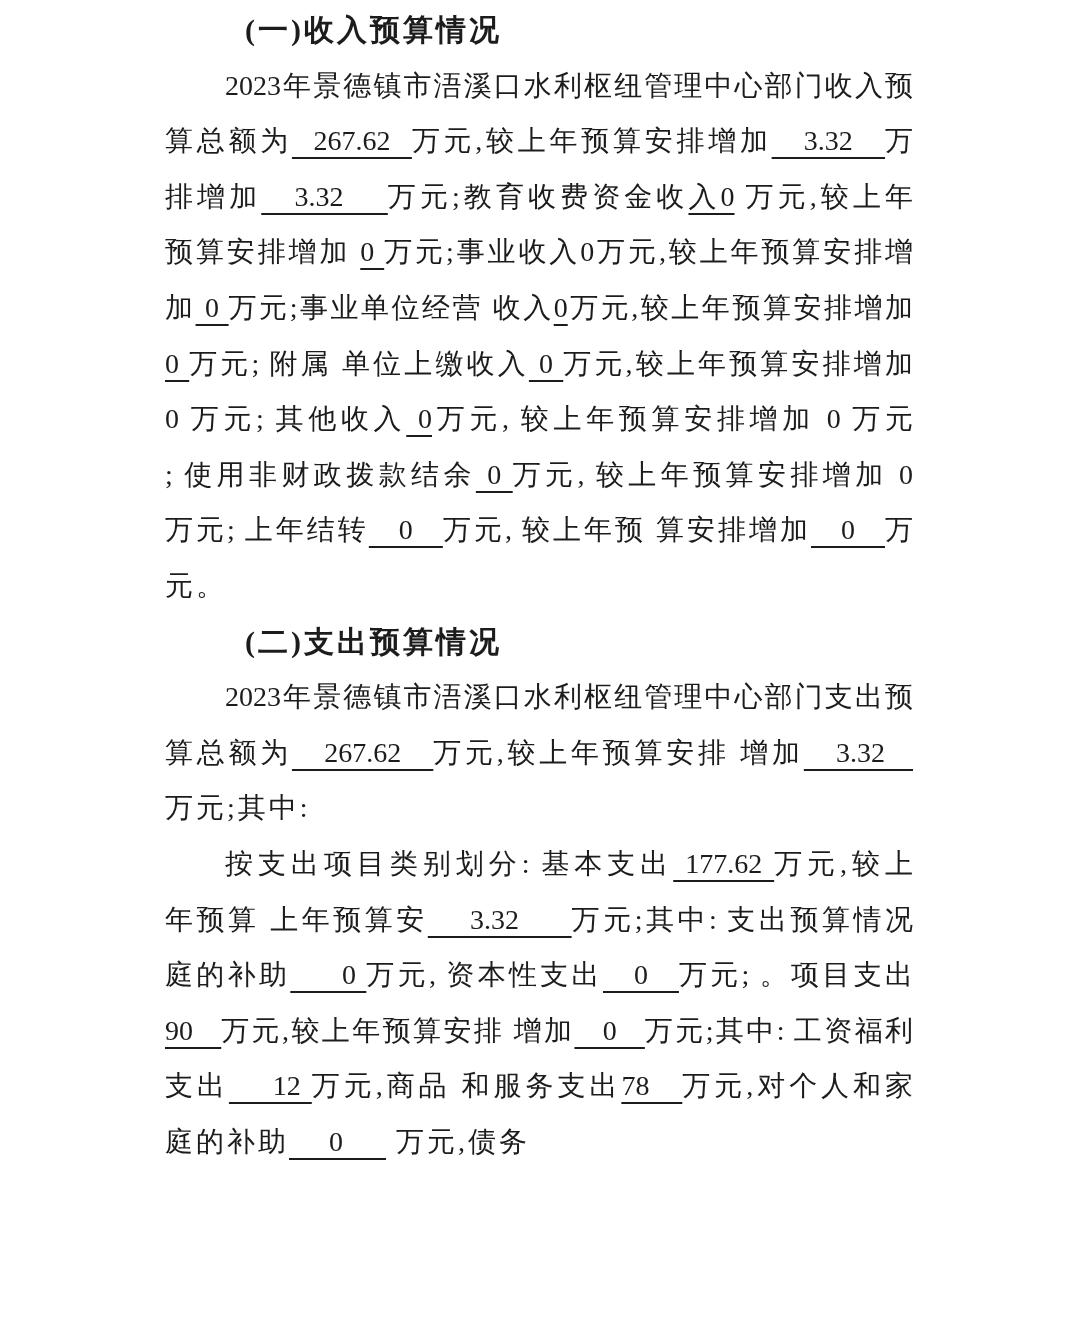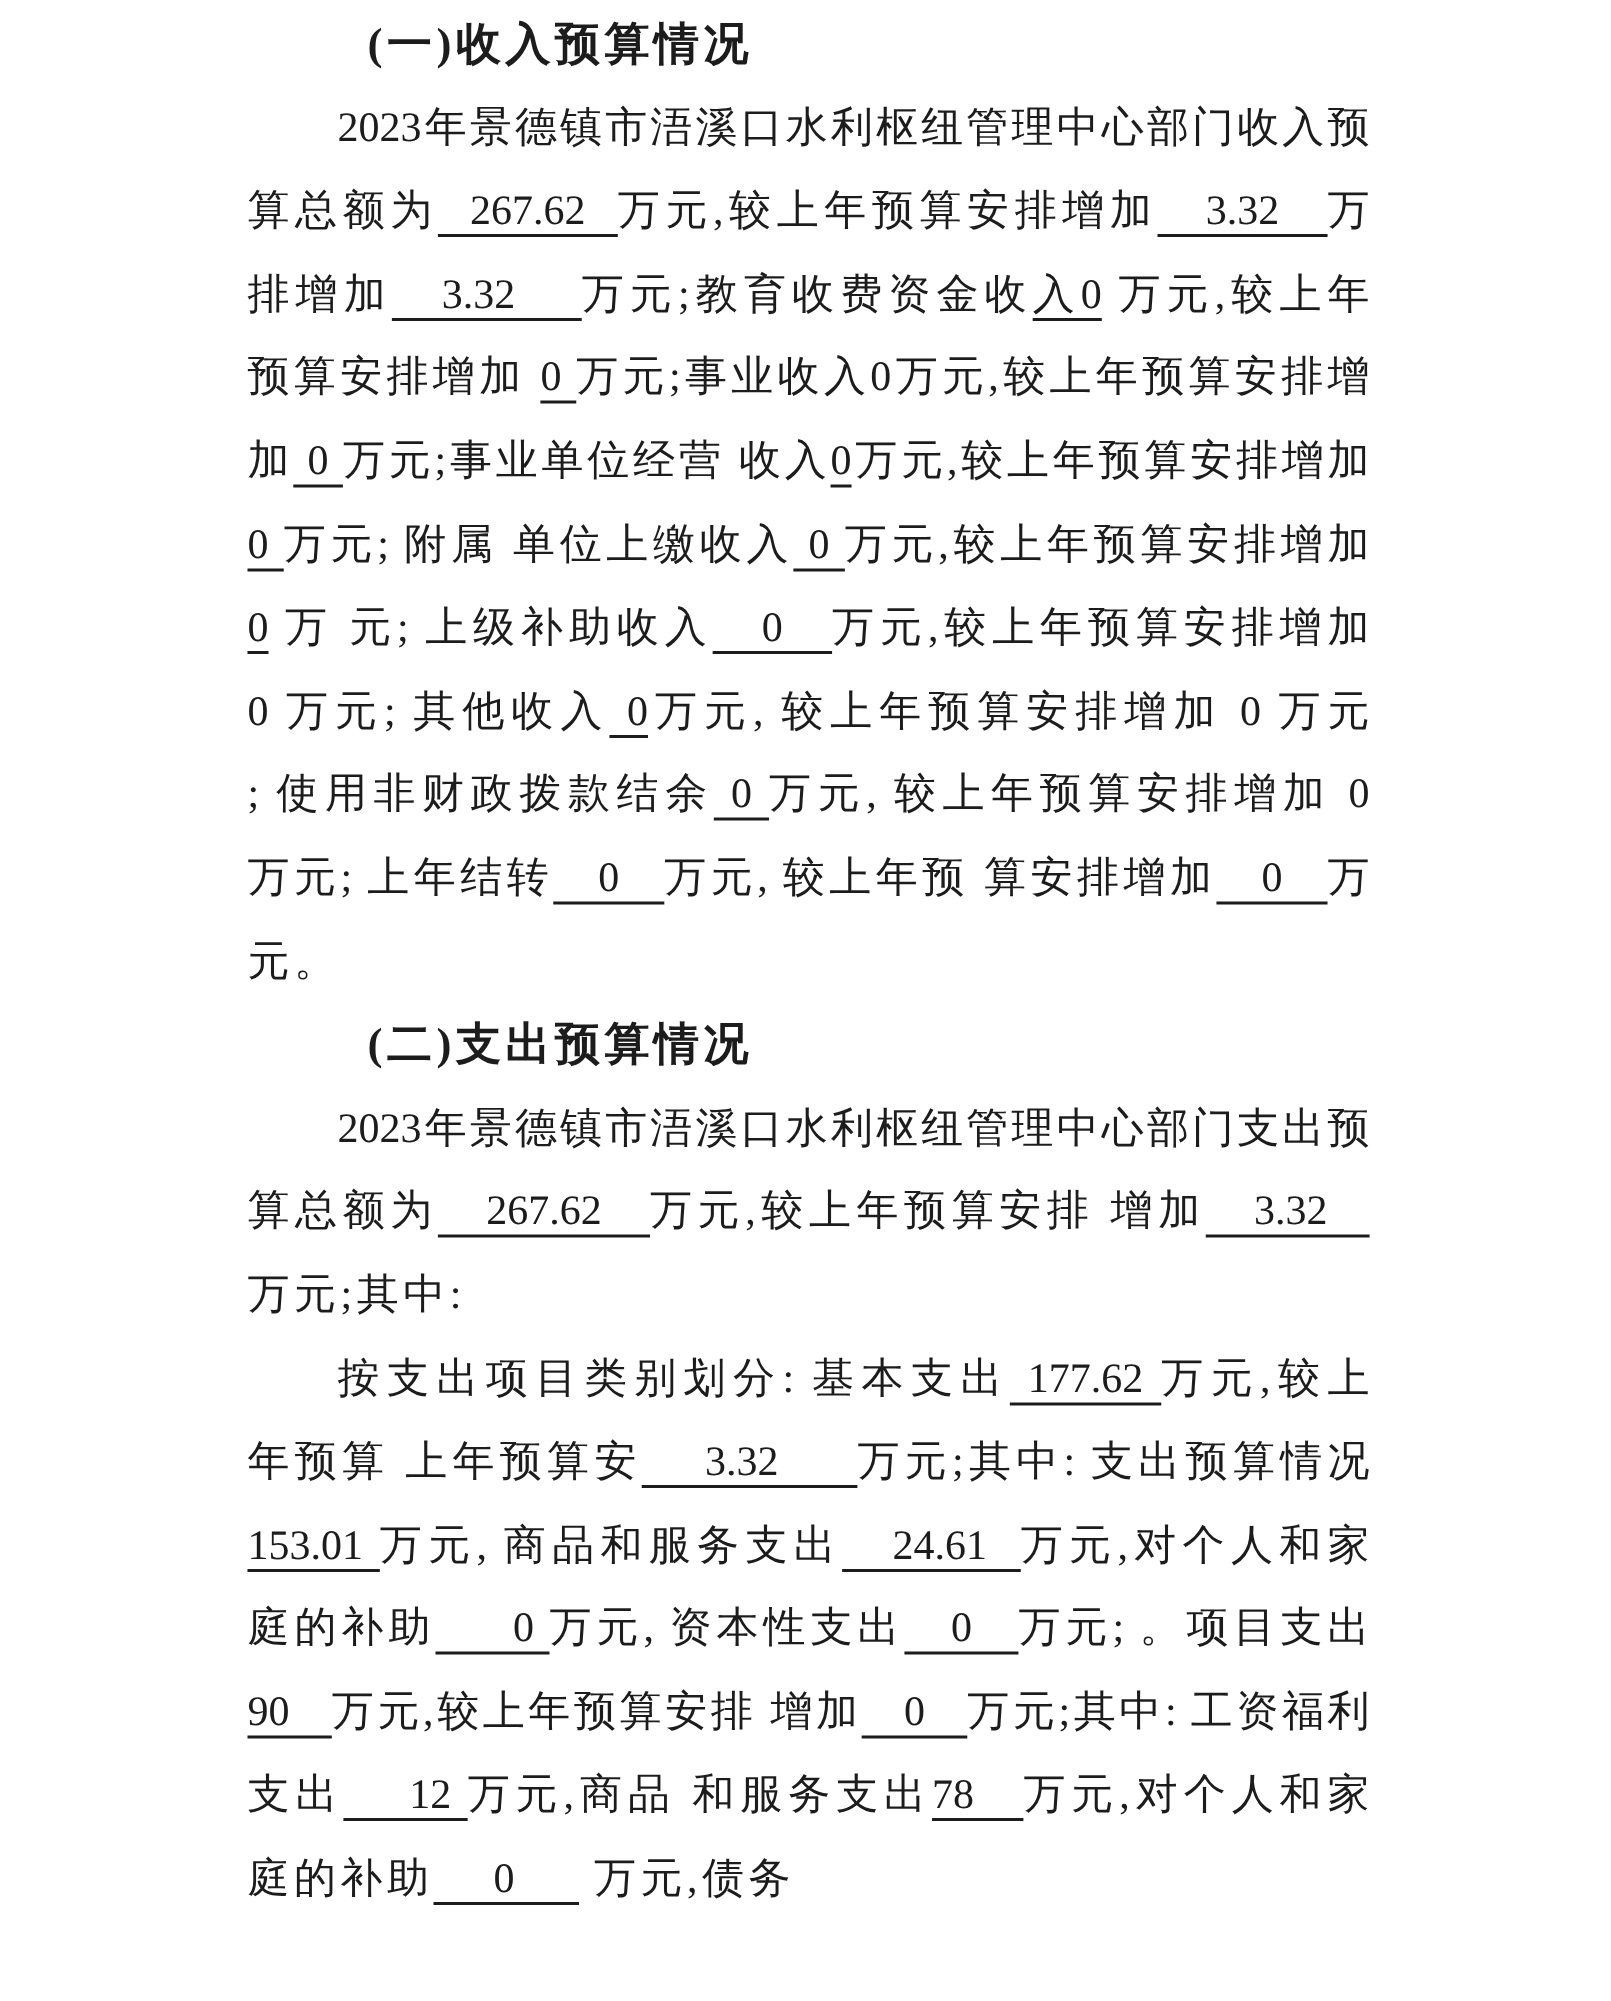--- a/index.html
+++ b/index.html
@@ -54,30 +54,28 @@
 
 <div class="page">
   <div class="content">
       <div class="line heading noj" style="text-indent: 80px;"><span>(一)收入预算情况</span></div>
       <div class="line body just" style="text-indent: 60px;"><span>2023年景德镇市浯溪口水利枢纽管理中心部门收入预</span></div>
       <div class="line body just"><span>算总额为</span><span class="u">  267.62  </span><span>万元,较上年预算安排增加</span><span class="u">   3.32   </span><span>万</span></div>
       <div class="line body just"><span>排增加</span><span class="u">   3.32    </span><span>万元;教育收费资金收</span><span class="u">入0</span><span> 万元,较上年</span></div>
       <div class="line body just"><span>预算安排增加 </span><span class="u">0 </span><span>万元;事业收入0万元,较上年预算安排增</span></div>
       <div class="line body just"><span>加</span><span class="u"> 0 </span><span>万元;事业单位经营 收入</span><span class="u">0</span><span>万元,较上年预算安排增加</span></div>
       <div class="line body just"><span class="u">0 </span><span>万元; 附属 单位上缴收入</span><span class="u"> 0 </span><span>万元,较上年预算安排增加</span></div>
-      <div class="line body just"><span class="u">0</span><span> 万 元; 上级补助收入</span><span class="u">   0   </span><span>万元,较上年预算安排增加</span></div>
       <div class="line body just"><span>0 万元; 其他收入</span><span class="u"> 0</span><span>万元, 较上年预算安排增加 0 万元</span></div>
       <div class="line body just"><span>; 使用非财政拨款结余</span><span class="u"> 0 </span><span>万元, 较上年预算安排增加 0</span></div>
       <div class="line body just"><span>万元; 上年结转</span><span class="u">   0   </span><span>万元, 较上年预 算安排增加</span><span class="u">   0   </span><span>万</span></div>
       <div class="line body noj"><span>元。</span></div>
       <div class="line heading noj" style="text-indent: 80px;"><span>(二)支出预算情况</span></div>
       <div class="line body just" style="text-indent: 60px;"><span>2023年景德镇市浯溪口水利枢纽管理中心部门支出预</span></div>
       <div class="line body just"><span>算总额为</span><span class="u">   267.62   </span><span>万元,较上年预算安排 增加</span><span class="u">   3.32    </span></div>
       <div class="line body noj"><span>万元;其中:</span></div>
       <div class="line body just" style="text-indent: 60px;"><span>按支出项目类别划分: 基本支出</span><span class="u"> 177.62 </span><span>万元,较上</span></div>
       <div class="line body just"><span>年预算 上年预算安</span><span class="u">    3.32     </span><span>万元;其中: 支出预算情况</span></div>
-      <div class="line body just"><span class="u">153.01 </span><span>万元, 商品和服务支出</span><span class="u">   24.61  </span><span>万元,对个人和家</span></div>
       <div class="line body just"><span>庭的补助</span><span class="u">     0 </span><span>万元, 资本性支出</span><span class="u">   0   </span><span>万元; 。项目支出</span></div>
       <div class="line body just"><span class="u">90   </span><span>万元,较上年预算安排 增加</span><span class="u">   0   </span><span>万元;其中: 工资福利</span></div>
       <div class="line body just"><span>支出</span><span class="u">    12 </span><span>万元,商品 和服务支出</span><span class="u">78   </span><span>万元,对个人和家</span></div>
       <div class="line body noj"><span>庭的补助</span><span class="u">    0    </span><span> 万元,债务</span></div>
     </div>
 </div>
 
 </body></html>

